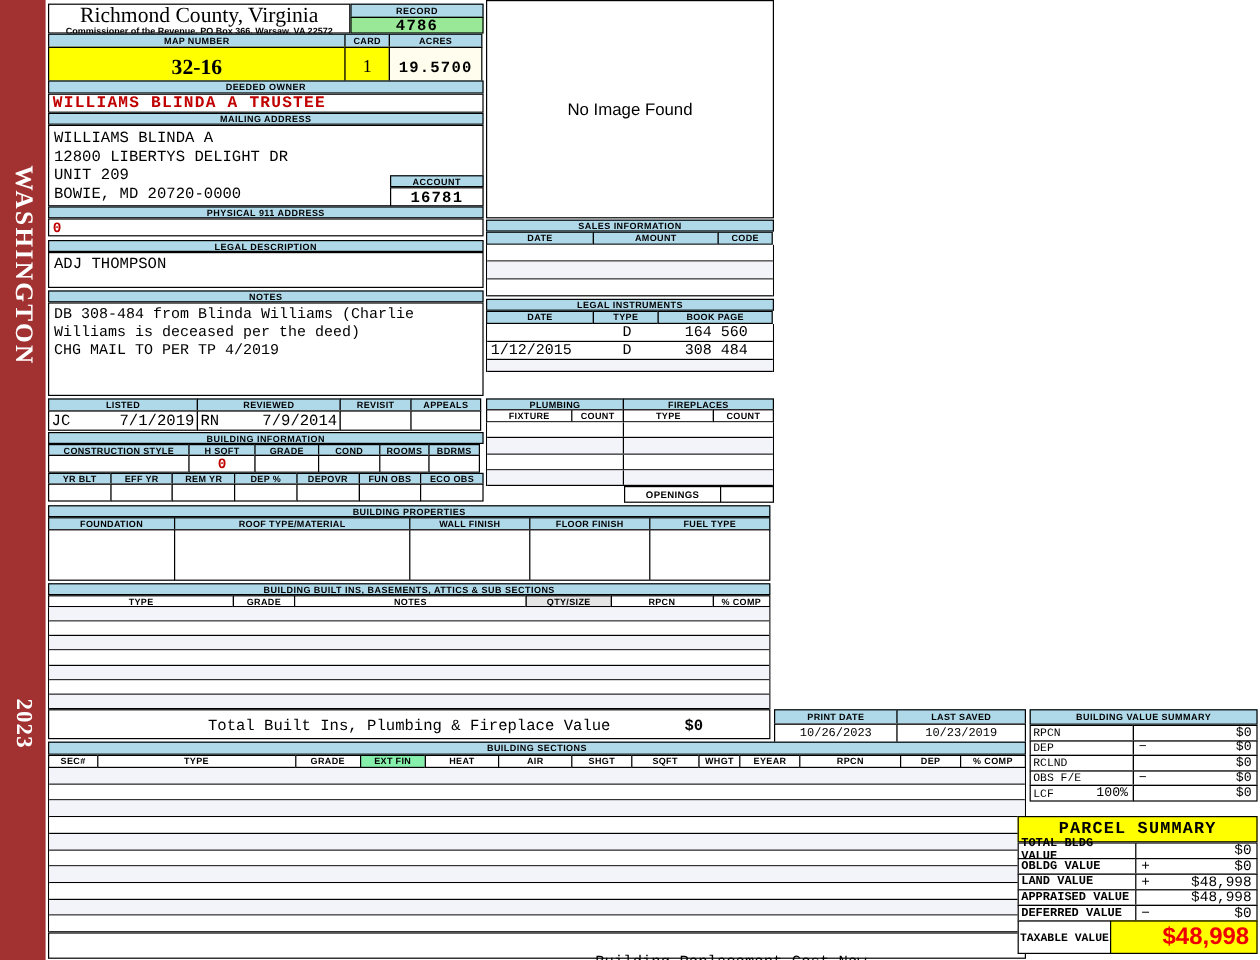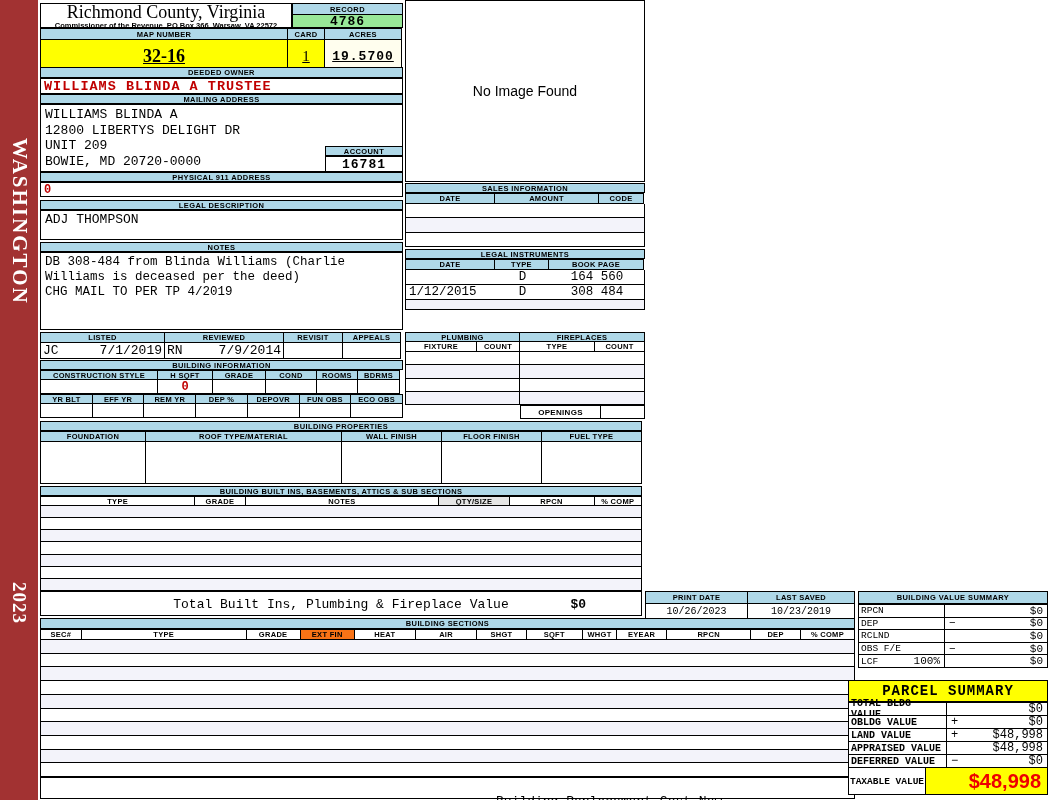--- a/index.html
+++ b/index.html
@@ -54,21 +54,21 @@
   </div>
 
   <div class="abs bar" style="left:292px; top:3px; width:111px; height:12px;">RECORD</div>
   <div class="abs vcell green mono center" style="left:292px; top:14px; width:111px; height:14px; font-size:13px; font-weight:bold; letter-spacing:1px;">4786</div>
 
   <div class="abs frow" style="left:40px; top:28px; width:363px; height:12px;">
     <div class="hcell" style="width:248px;">MAP NUMBER</div>
     <div class="hcell" style="width:38px;">CARD</div>
     <div class="hcell" style="width:78px;">ACRES</div>
   </div>
-  <div class="abs frow" style="left:40px; top:39px; width:363px; height:34px;text-decoration:underline;">
+  <div class="abs frow" style="left:40px; top:39px; width:363px; height:34px;">
     <div class="vcell yellow serif center" style="width:248px; font-size:18px; font-weight:bold;">32-16</div>
     <div class="vcell yellow serif center" style="width:38px; font-size:15px;">1</div>
     <div class="vcell ivory mono center" style="width:78px; font-size:13px; font-weight:bold; letter-spacing:1px;">19.5700</div>
   </div>
 
   <div class="abs bar" style="left:40px; top:67px; width:363px; height:11px;">DEEDED OWNER</div>
   <div class="abs vcell mono red" style="left:40px; top:78px; width:363px; height:16px; font-size:13.5px; font-weight:bold; letter-spacing:1px; padding-left:3px;">WILLIAMS BLINDA A TRUSTEE</div>
 
   <div class="abs bar" style="left:40px; top:94px; width:363px; height:10px;">MAILING ADDRESS</div>
   <div class="abs box mono" style="left:40px; top:104px; width:363px; height:68px; font-size:13px; line-height:15.5px; padding:2px 0 0 4px;">
@@ -304,21 +304,21 @@
         <span>$0</span>
       </div>
     </div>
   </div>
 
   <div class="abs bar" style="left:40px; top:618px; width:815px; height:11px;">BUILDING SECTIONS</div>
   <div class="abs frow" style="left:40px; top:629px; width:815px; height:11px;">
     <div class="hcell" style="flex:45; background:#fff;">SEC#</div>
     <div class="hcell" style="flex:185; background:#fff;">TYPE</div>
     <div class="hcell" style="flex:60; background:#fff;">GRADE</div>
-    <div class="hcell" style="flex:60; background:#f97316;">EXT FIN</div>
+    <div class="hcell" style="flex:60; background:#86efac;">EXT FIN</div>
     <div class="hcell" style="flex:68; background:#fff;">HEAT</div>
     <div class="hcell" style="flex:68; background:#fff;">AIR</div>
     <div class="hcell" style="flex:55; background:#fff;">SHGT</div>
     <div class="hcell" style="flex:62; background:#fff;">SQFT</div>
     <div class="hcell" style="flex:38; background:#fff;">WHGT</div>
     <div class="hcell" style="flex:55; background:#fff;">EYEAR</div>
     <div class="hcell" style="flex:94; background:#fff;">RPCN</div>
     <div class="hcell" style="flex:55; background:#fff;">DEP</div>
     <div class="hcell" style="flex:60; background:#fff;">% COMP</div>
   </div>

